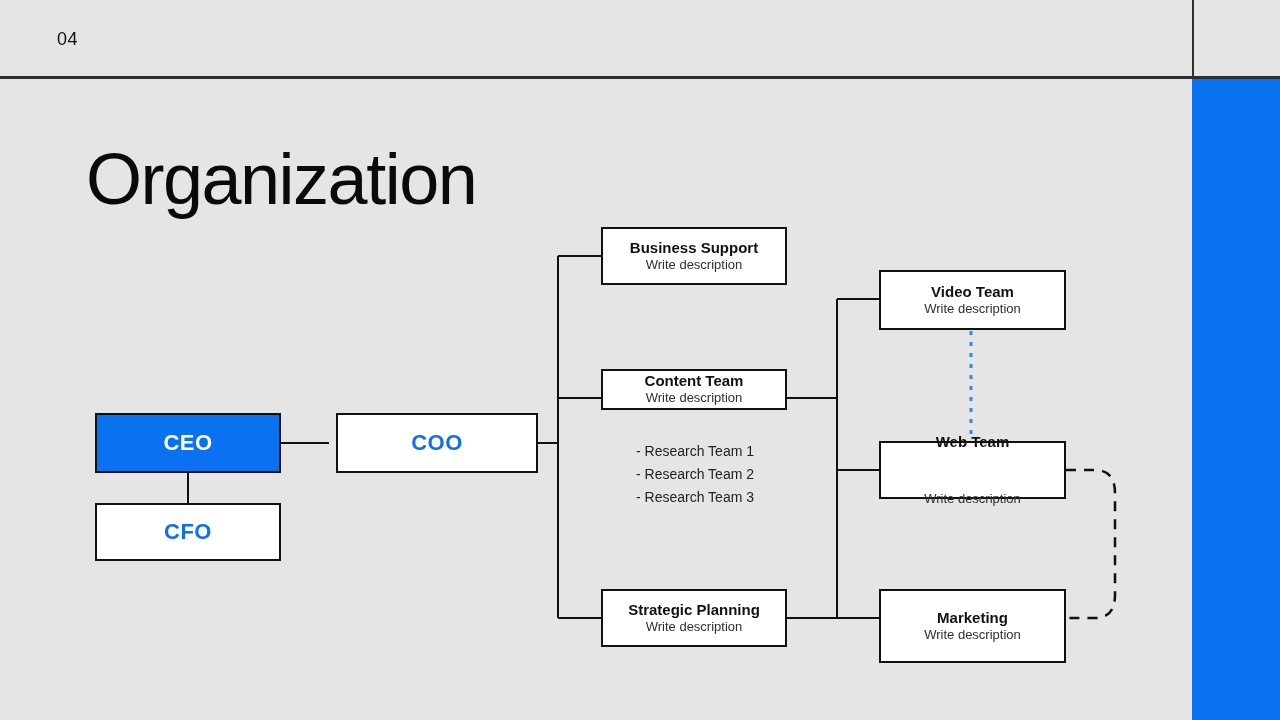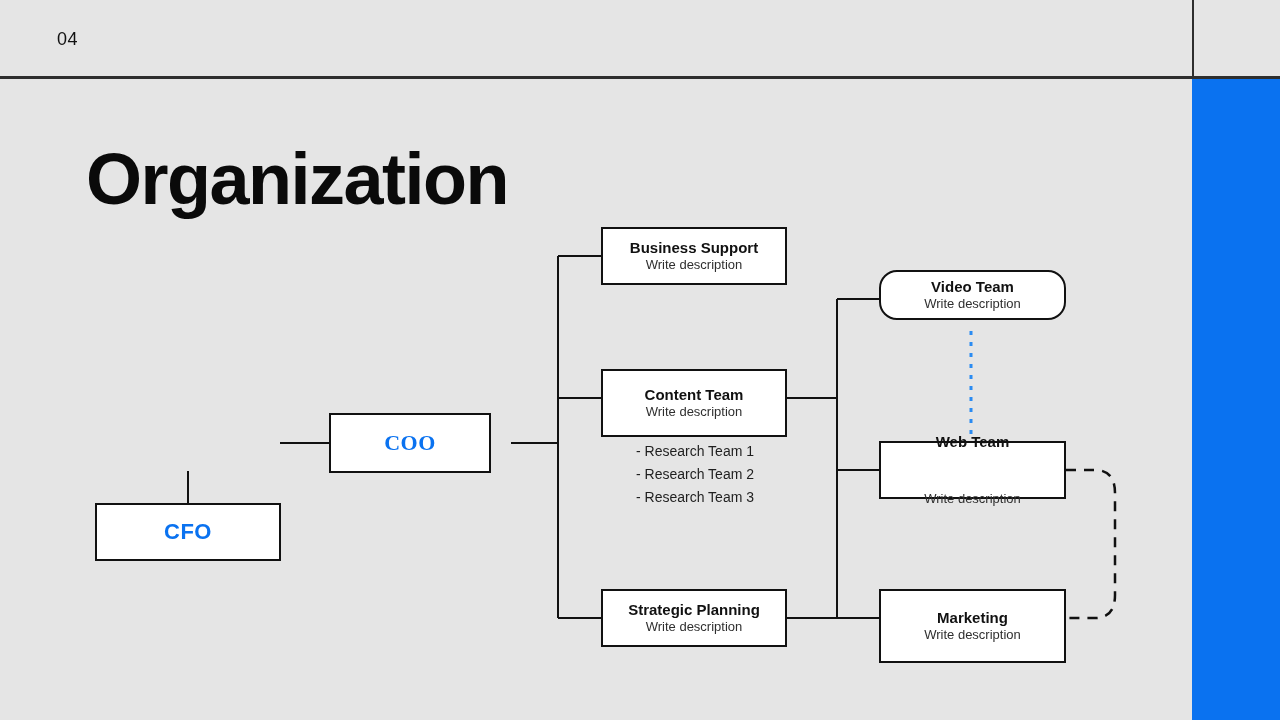--- a/index.html
+++ b/index.html
@@ -54,21 +54,21 @@
     height: 641px;
     background: #0a72f0;
   }
 
   
   .slide-title {
     position: absolute;
     left: 86px;
     top: 143px;
     font-size: 72px;
-    font-weight: bold;
+    font-weight: normal;
     color: #0a0a0a;
     letter-spacing: -1.5px;
     line-height: 1;
   }
 
   
   #chart {
     position: absolute;
     left: 0;
     top: 0;
@@ -173,51 +173,54 @@
         <line x1="837" y1="618" x2="879" y2="618"></line>
 
         <line x1="787" y1="618" x2="837" y2="618"></line>
 
         <path d="M 1066 470 L 1095 470 Q 1115 470 1115 493 L 1115 595 Q 1115 618 1095 618 L 1066 618" stroke-dasharray="10 8" stroke-width="2.5"></path>
       </g>
 
       <line x1="971" y1="331" x2="971" y2="440" stroke="#2a8bf2" stroke-width="3" stroke-dasharray="4 7"></line>
     </svg>
 
-
-    <div class="node exec" style="left:329px; top:413px; width:162px; height:60px;font-family:Liberation Serif, serif;">
+    <div class="node exec filled" style="left:95px; top:413px; width:186px; height:60px;">
+      <div class="node-title">CEO</div>
+    </div>
+
+    <div class="node exec" style="left:336px; top:413px; width:202px; height:60px;">
       <div class="node-title">COO</div>
     </div>
 
     <div class="node exec" style="left:95px; top:503px; width:186px; height:58px;">
       <div class="node-title">CFO</div>
     </div>
 
     <div class="node" style="left:601px; top:227px; width:186px; height:58px;">
       <div class="node-title">Business Support</div>
       <div class="node-desc">Write description</div>
     </div>
 
-    <div class="node" style="left:601px; top:369px; width:186px; height:68px;">
+    <div class="node" style="left:601px; top:369px; width:186px; height:41px;">
       <div class="node-title">Content Team</div>
       <div class="node-desc">Write description</div>
     </div>
 
     <div class="sublist" style="left:636px; top:440px;">
       <div>- Research Team 1</div>
       <div>- Research Team 2</div>
       <div>- Research Team 3</div>
     </div>
 
     <div class="node" style="left:601px; top:589px; width:186px; height:58px;">
       <div class="node-title">Strategic Planning</div>
       <div class="node-desc">Write description</div>
     </div>
 
-    <div class="node" style="left:879px; top:270px; width:187px; height:50px;border-radius:18px;">
+    <div class="node" style="left:879px; top:270px; width:187px; height:60px;">
       <div class="node-title">Video Team</div>
       <div class="node-desc">Write description</div>
     </div>
 
     <div class="node" style="left:879px; top:441px; width:187px; height:58px;gap:40px;">
       <div class="node-title">Web Team</div>
       <div class="node-desc">Write description</div>
     </div>
 
     <div class="node" style="left:879px; top:589px; width:187px; height:74px;">

